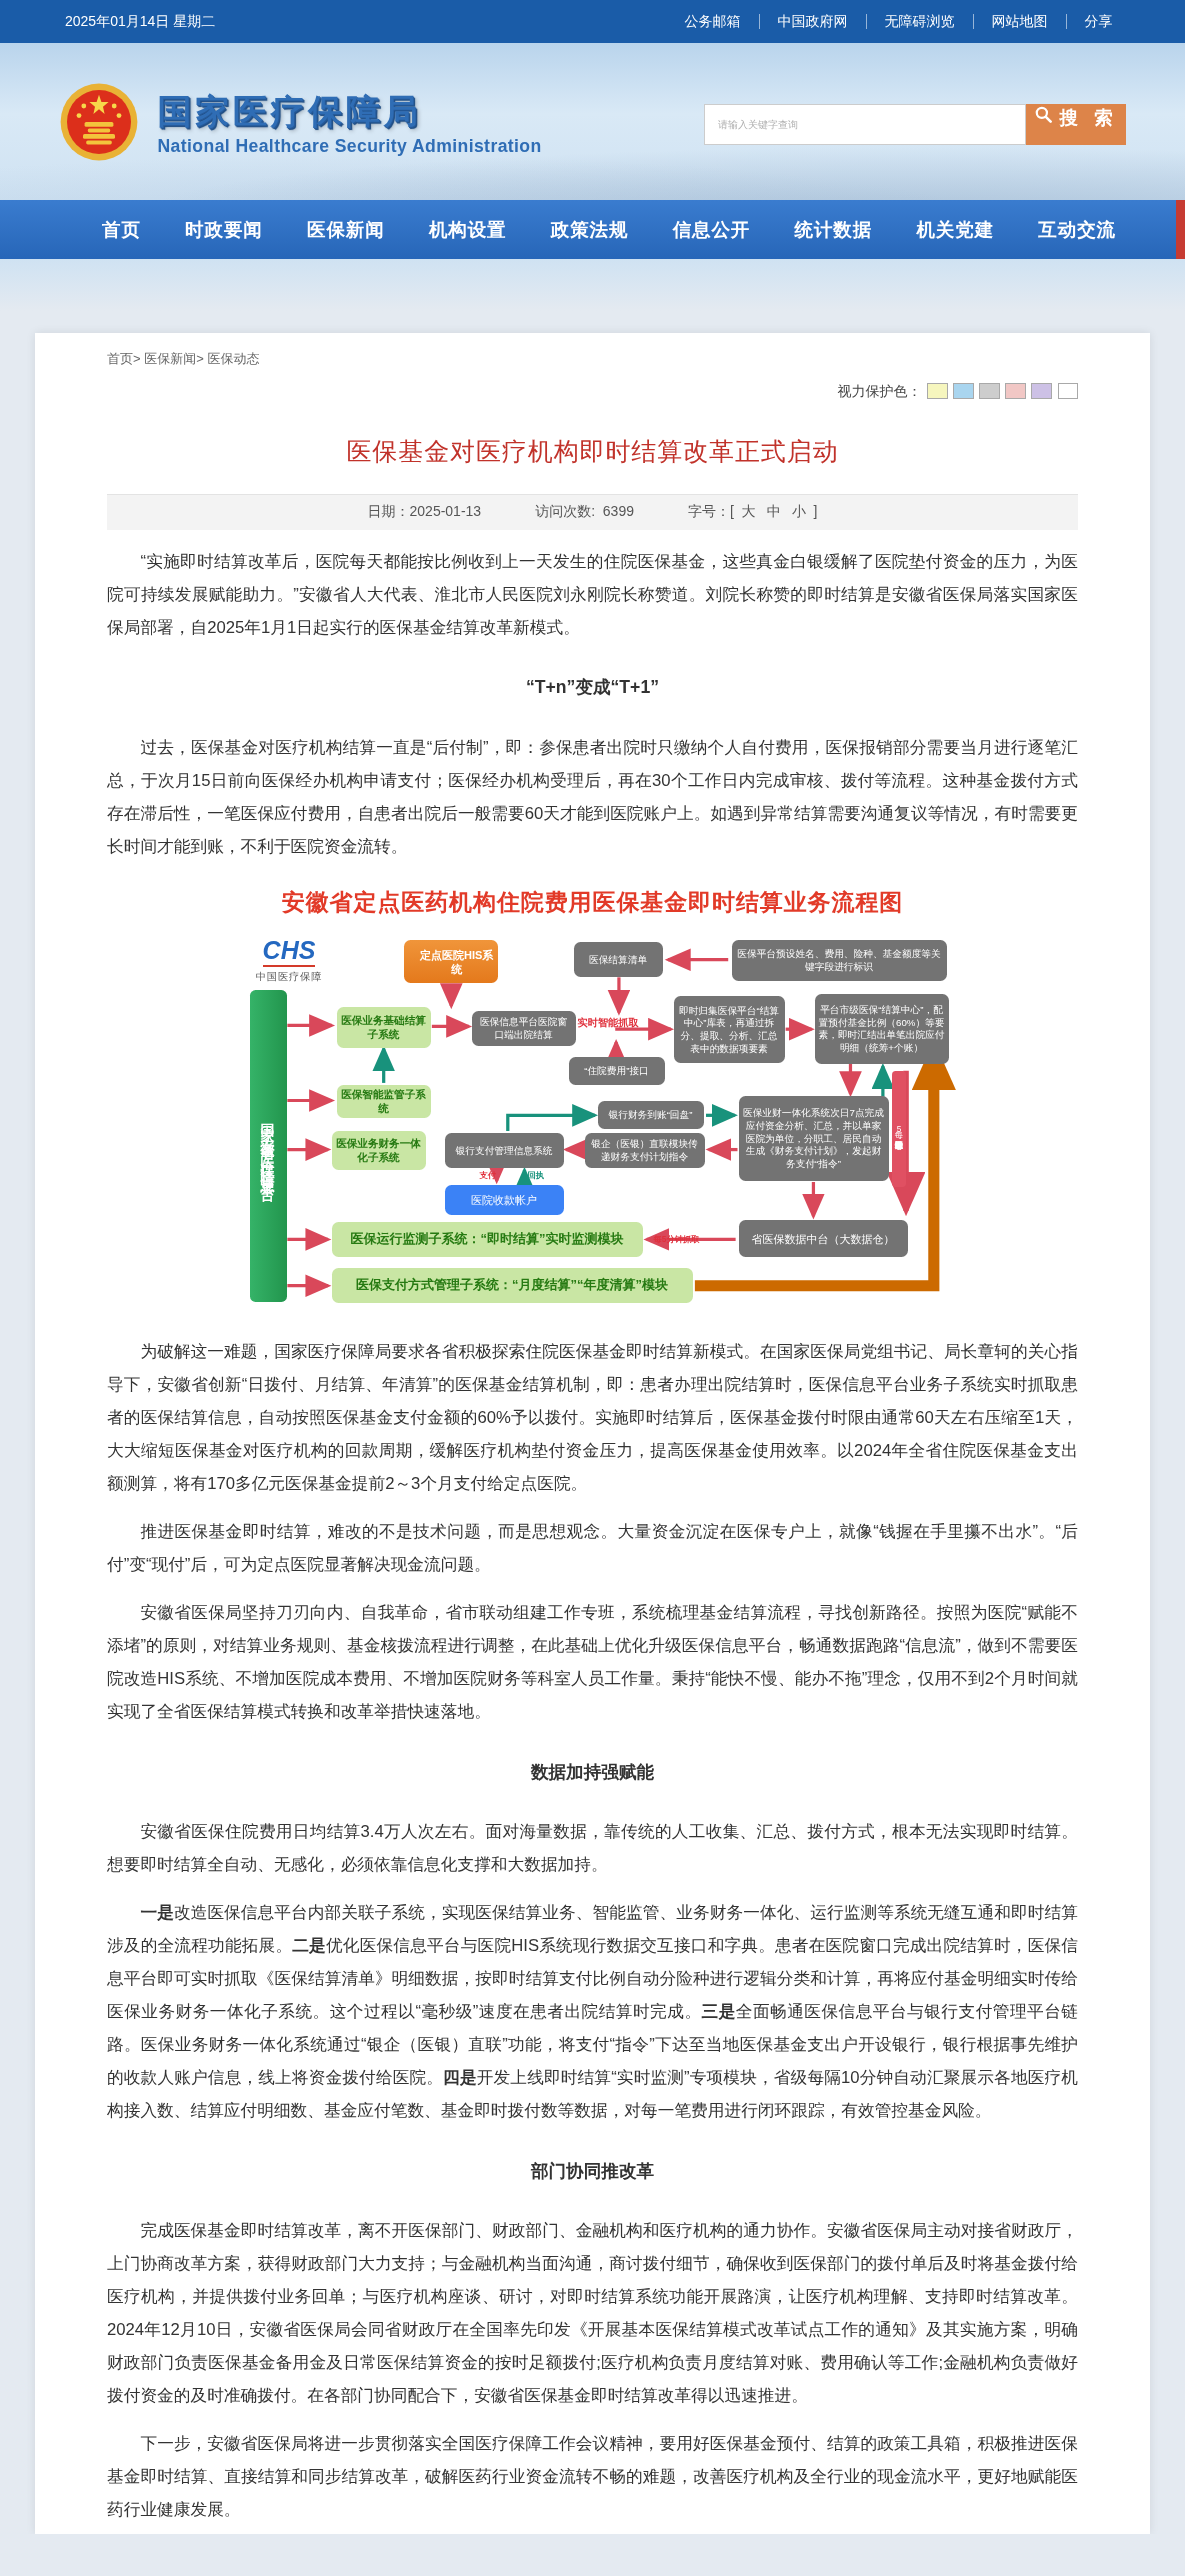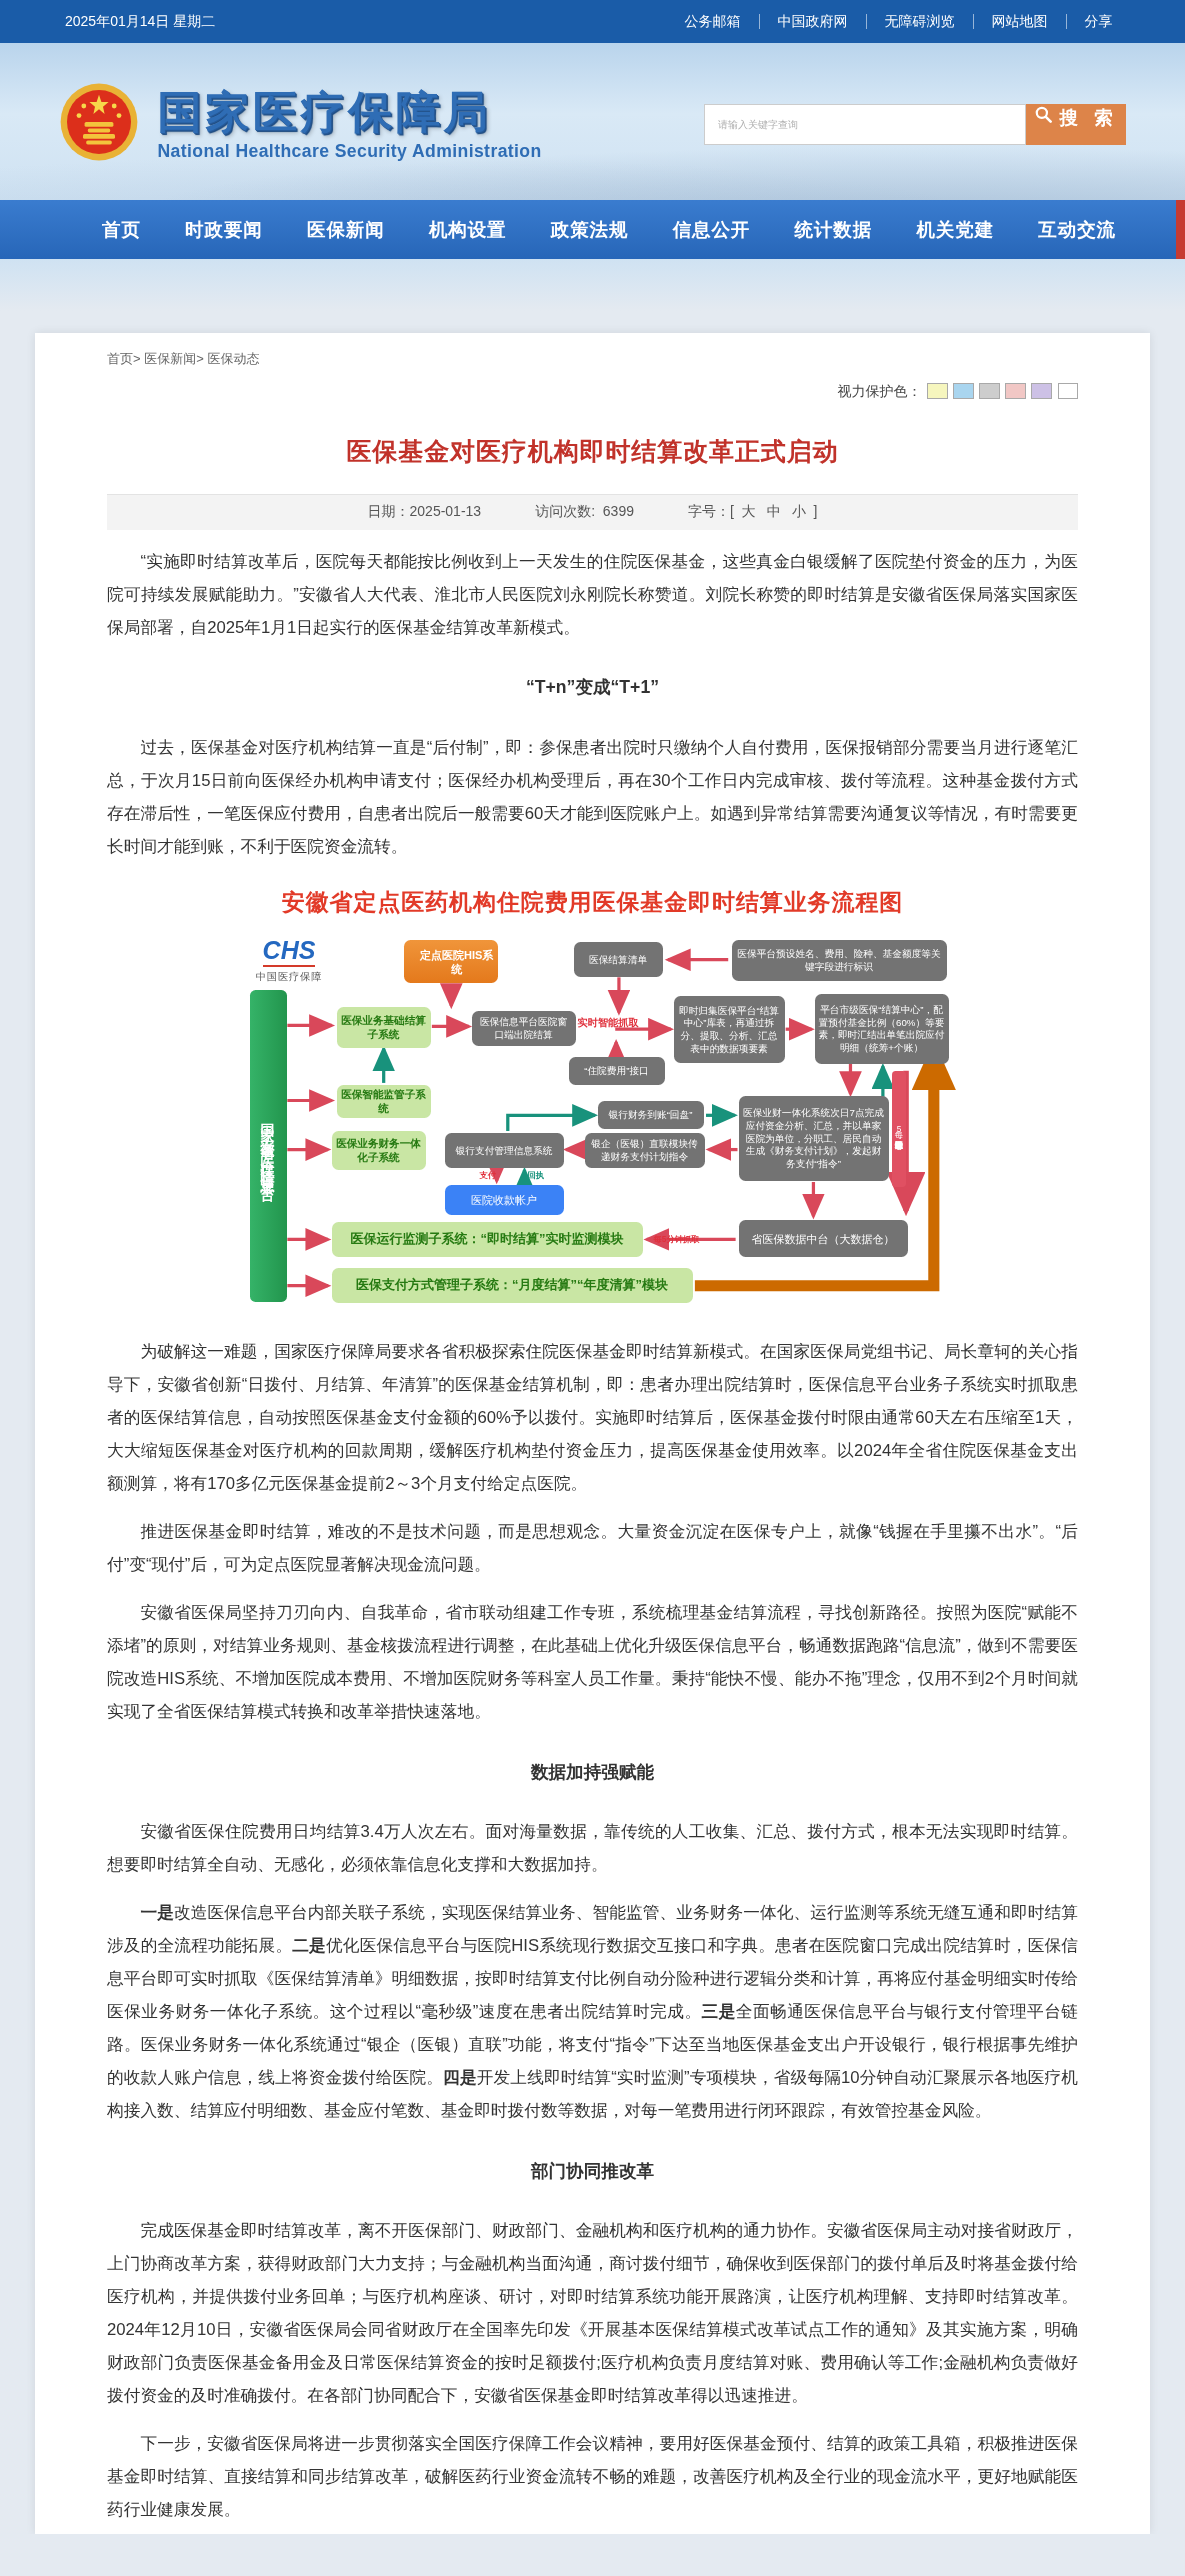--- a/index.html
+++ b/index.html
@@ -7,38 +7,38 @@
   
   .topbar{height:43px;background:#1a5ca8;color:#fff;display:flex;align-items:center;justify-content:space-between;padding:0 54px 0 65px;font-size:14px;}
   .topbar-links{display:flex;align-items:center;}
   .topbar-link{padding:0 18.5px;position:relative;cursor:pointer;}
   .topbar-link + .topbar-link::before{content:"";position:absolute;left:0;top:1.9px;bottom:1.9px;width:0.9px;background:rgba(255,255,255,.55);}
   
   .header{height:157px;background:linear-gradient(180deg,#b9d4ec 0%,#d9e9f6 45%,#cfe2f2 100%);position:relative;display:flex;align-items:center;padding:0 59px;overflow:hidden;}
   .header::after{content:"";position:absolute;left:0;right:0;bottom:0;height:65px;background:radial-gradient(ellipse at 78% 120%,rgba(110,140,175,.35),transparent 60%),radial-gradient(ellipse at 30% 140%,rgba(150,175,205,.28),transparent 55%);pointer-events:none;}
   .brand{display:flex;align-items:center;z-index:1;}
   .emblem{width:80px;height:80px;margin-right:18.5px;flex:0 0 auto;}
-  .site-title{font-size:44px;font-weight:bold;color:#2f6db5;letter-spacing:3.7px;text-shadow:0.9px 0.9px 0 #265a99,1.9px 1.9px 0.9px #1c4a80,2.8px 2.8px 4.6px rgba(0,0,0,.25);line-height:1.05;margin-top:8px;}
+  .site-title{font-size:34px;font-weight:bold;color:#2f6db5;letter-spacing:3.7px;text-shadow:0.9px 0.9px 0 #265a99,1.9px 1.9px 0.9px #1c4a80,2.8px 2.8px 4.6px rgba(0,0,0,.25);line-height:1.05;margin-top:8px;}
   .site-sub{font-size:17.6px;font-weight:bold;color:#2f6db5;margin-top:5.6px;letter-spacing:0.4px;}
   .search{position:absolute;right:59px;top:61px;display:flex;z-index:2;}
   .search input{width:322px;height:41px;border:0.9px solid #ccc;background:#fff;padding:0 13px;font-size:10px;color:#333;outline:none;box-sizing:border-box;}
   .search input::placeholder{color:#b0b0b0;}
   .search-btn{width:100px;height:41px;background:#dd8449;border:none;color:#fff;font-size:18.5px;font-weight:bold;display:flex;justify-content:center;gap:7.4px;cursor:pointer;letter-spacing:5.6px;}
   
   .nav{height:59px;background:linear-gradient(180deg,#3a7ccf,#2766b8);display:flex;align-items:center;justify-content:space-between;padding:0 69px 0 102px;position:relative;}
   .nav-item{color:#fff;font-weight:bold;font-size:18.5px;text-decoration:none;cursor:pointer;letter-spacing:0.9px;}
   .nav-ticker{position:absolute;right:0;top:0;bottom:0;width:9.3px;background:#c63b32;}
   .spacer{height:74px;background:linear-gradient(180deg,#cfe2f2,#e4eaf1 70%);}
   
   .card{width:1115px;height:2201px;margin:0 auto;background:#fff;box-shadow:0 0 9.3px rgba(0,0,0,.09);padding:15px 72px 0;box-sizing:border-box;overflow:hidden;}
   .breadcrumb{font-size:13px;color:#666;padding-top:1.9px;}
   .breadcrumb a{color:#666;text-decoration:none;cursor:pointer;}
   .eye-row{display:flex;justify-content:flex-end;align-items:center;font-size:14px;color:#444;margin-top:15px;}
   .swatch{width:18.5px;height:14px;border:0.9px solid #a9a9a9;display:inline-block;margin-left:5.6px;cursor:pointer;}
-  .article-title{margin-top:33px;text-align:center;font-size:25px;font-weight:bold;color:#c1322a;letter-spacing:0.9px;}
+  .article-title{margin-top:33px;text-align:center;font-size:25px;font-weight:normal;color:#c1322a;letter-spacing:0.9px;}
   .meta{margin-top:26px;background:#f3f3f3;border-top:1.9px solid #e3e3e3;height:35px;display:flex;align-items:center;justify-content:center;gap:54px;font-size:14px;color:#555;}
   .meta .fs a{color:#555;text-decoration:none;padding:0 3.7px;cursor:pointer;}
   .article{margin-top:13px;}
   .para{font-size:16.7px;line-height:33px;color:#333;text-align:justify;text-indent:2em;margin:15px 0;}
   .sec-h{text-align:center;font-weight:bold;font-size:17.6px;color:#333;margin:31.5px 0;}
   
   .flowchart{width:782px;height:439px;margin:18.5px auto 9.3px;position:relative;background:#fff;}
   .fc-title{position:absolute;top:5.6px;left:0;right:0;text-align:center;font-size:23px;font-weight:bold;color:#e23a28;letter-spacing:0.9px;}
   .fc-box{position:absolute;border-radius:6.5px;display:flex;align-items:center;justify-content:center;text-align:center;font-size:9.7px;line-height:1.3;padding:1.9px 3.7px;box-sizing:border-box;z-index:2;}
   .fc-blue{background:#737373;color:#fff;}

